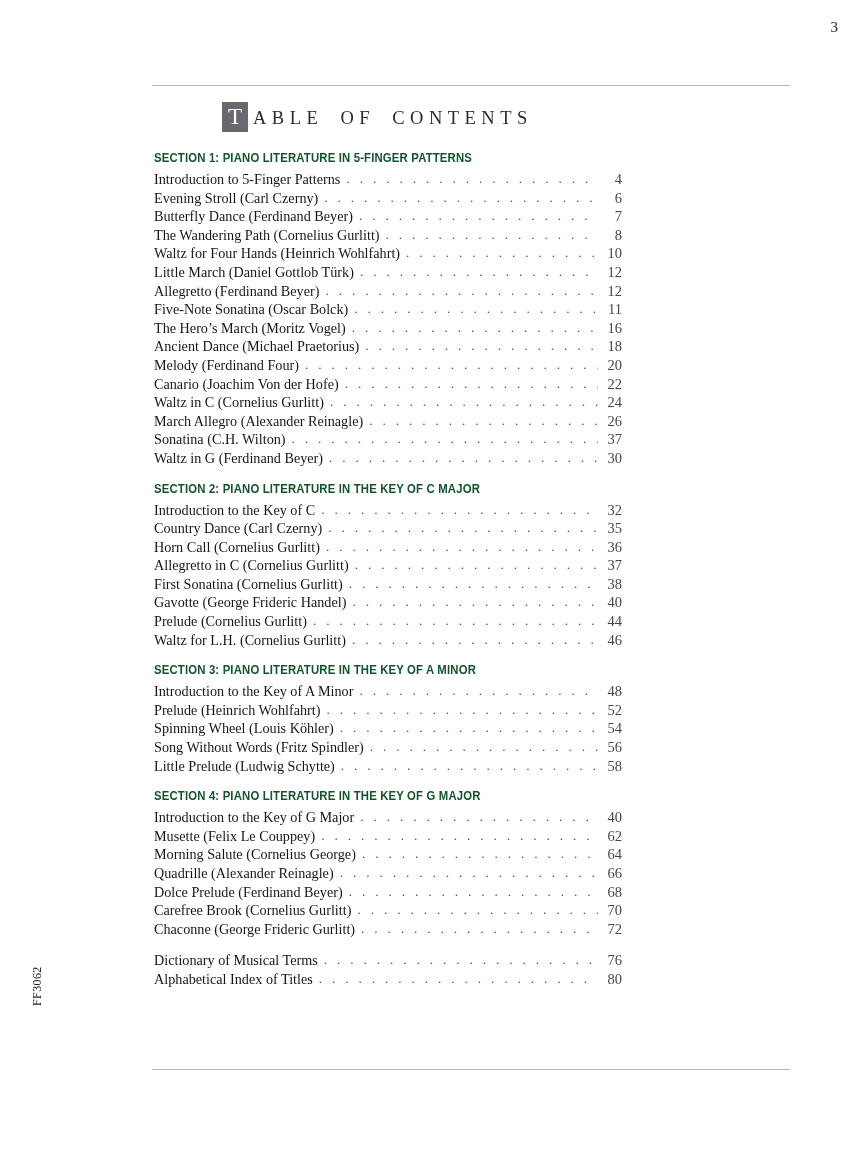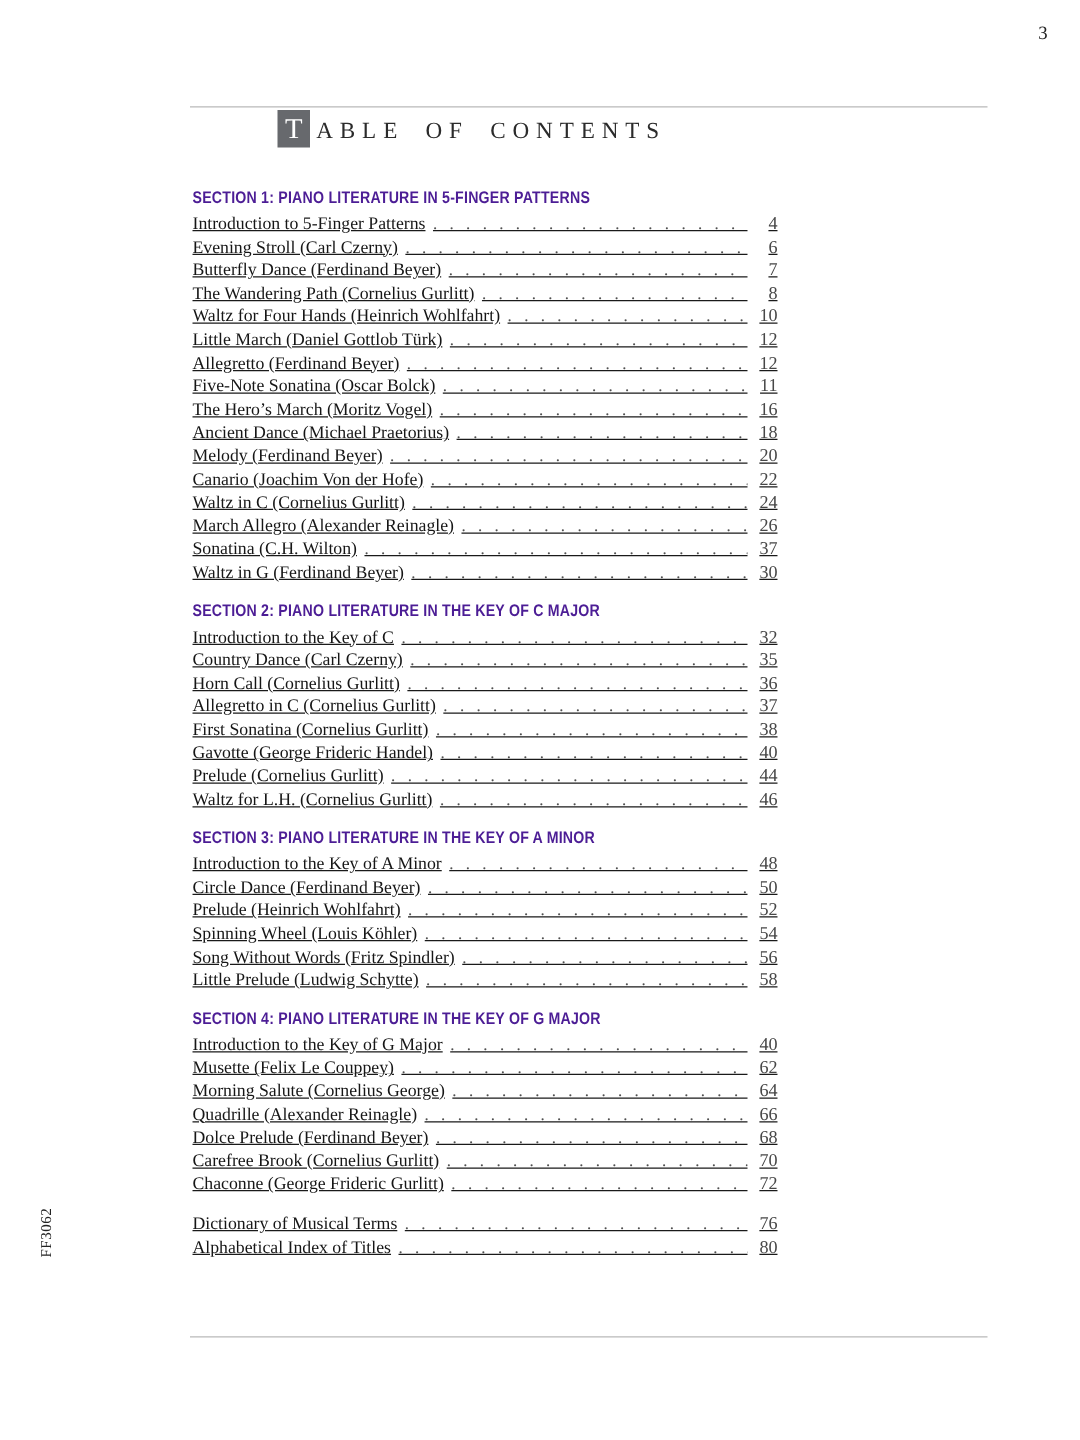--- a/index.html
+++ b/index.html
@@ -28,21 +28,21 @@
     width: 638px;
     height: 1px;
     background: #b9b9b9;
   }
   .top-rule { top: 85px; }
   .bottom-rule { top: 1069px; }
 
   .title {
     position: absolute;
     left: 180px;
-    top: 88px;
+    top: 102px;
     white-space: nowrap;
     padding-left: 42px;
   }
   .dropcap {
     display: inline-block;
     width: 26px;
     height: 30px;
     line-height: 30px;
     text-align: center;
     background: #67696d;
@@ -67,37 +67,36 @@
     width: 468px;
   }
   .section { margin: 0; }
   .section + .section { margin-top: 13px; }
   .section-heading {
     font-family: "Liberation Sans", sans-serif;
     font-weight: bold;
     font-size: 13.5px;
     line-height: 16px;
     margin-bottom: 4px;
-    color: #4c1d95;
+    color: #14532d;
     white-space: nowrap;
   }
   .section-heading .condensed {
     display: inline-block;
     transform: scaleX(0.84);
     transform-origin: 0 50%;
     letter-spacing: 0.2px;
     white-space: nowrap;
   }
   .toc-row {
     display: flex;
     align-items: flex-end;
     font-size: 14.2px;
     line-height: 18.6px;
     white-space: nowrap;
-    text-decoration: underline;
   }
   .toc-title {
     flex: none;
     color: #161616;
   }
   .leader {
     flex: 1 1 auto;
     overflow: hidden;
     white-space: nowrap;
     color: #4f4f4f;
@@ -185,21 +184,21 @@
         <span class="toc-title">The Hero’s March (Moritz Vogel)</span>
         <span class="leader"></span>
         <span class="pagenum">16</span>
       </div>
       <div class="toc-row">
         <span class="toc-title">Ancient Dance (Michael Praetorius)</span>
         <span class="leader"></span>
         <span class="pagenum">18</span>
       </div>
       <div class="toc-row">
-        <span class="toc-title">Melody (Ferdinand Beyer)</span>
+        <span class="toc-title">Melody (Ferdinand Four)</span>
         <span class="leader"></span>
         <span class="pagenum">20</span>
       </div>
       <div class="toc-row">
         <span class="toc-title">Canario (Joachim Von der Hofe)</span>
         <span class="leader"></span>
         <span class="pagenum">22</span>
       </div>
       <div class="toc-row">
         <span class="toc-title">Waltz in C (Cornelius Gurlitt)</span>
@@ -264,25 +263,20 @@
         <span class="leader"></span>
         <span class="pagenum">46</span>
       </div>
     </div>
     <div class="section">
       <div class="section-heading"><span class="condensed">SECTION 3: PIANO LITERATURE IN THE KEY OF A MINOR</span></div>
       <div class="toc-row">
         <span class="toc-title">Introduction to the Key of A Minor</span>
         <span class="leader"></span>
         <span class="pagenum">48</span>
-      </div>
-      <div class="toc-row">
-        <span class="toc-title">Circle Dance (Ferdinand Beyer)</span>
-        <span class="leader"></span>
-        <span class="pagenum">50</span>
       </div>
       <div class="toc-row">
         <span class="toc-title">Prelude (Heinrich Wohlfahrt)</span>
         <span class="leader"></span>
         <span class="pagenum">52</span>
       </div>
       <div class="toc-row">
         <span class="toc-title">Spinning Wheel (Louis Köhler)</span>
         <span class="leader"></span>
         <span class="pagenum">54</span>

